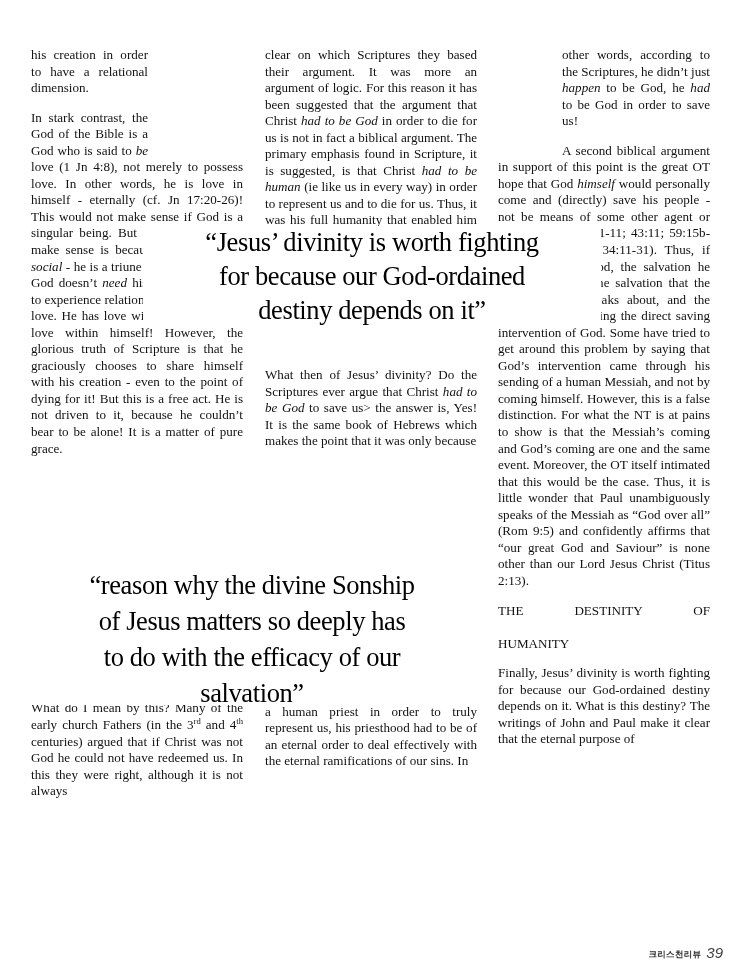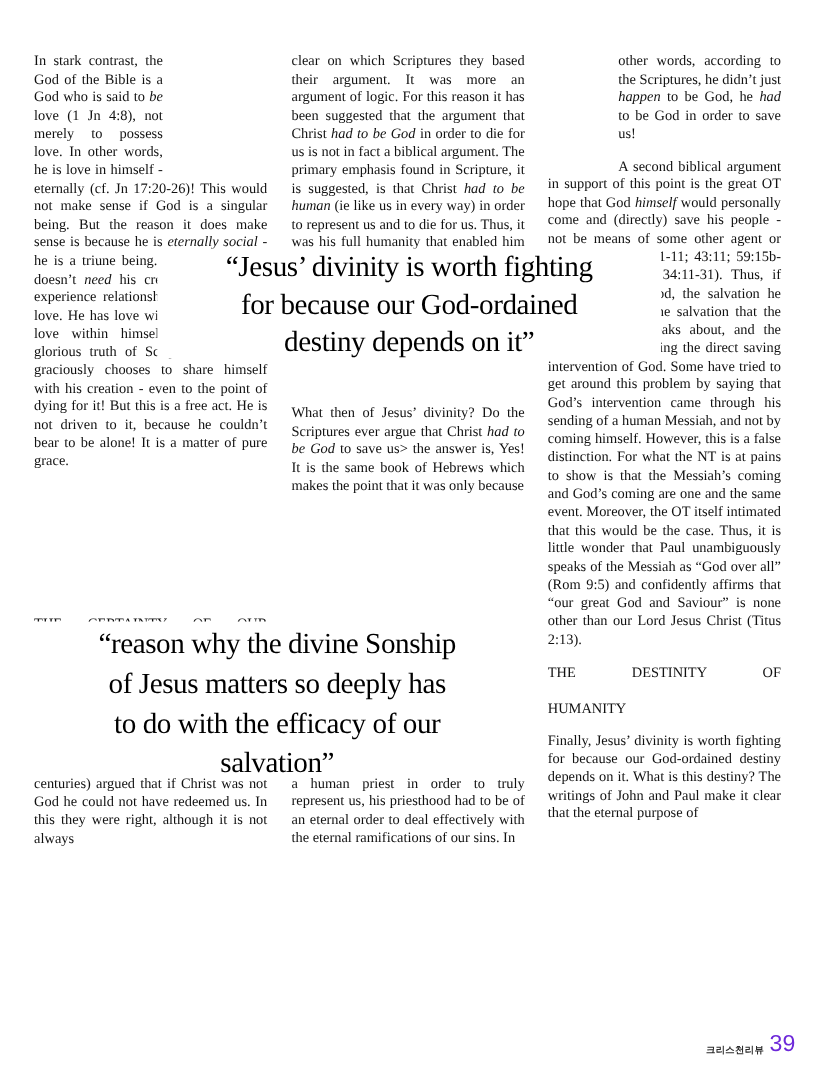--- a/index.html
+++ b/index.html
@@ -137,34 +137,36 @@
   }
   .footer-mark {
     font-family: "DejaVu Sans", sans-serif;
     font-size: 8.5px;
     font-weight: 700;
     color: #2b2b2b;
     letter-spacing: 0.3px;
   }
   .footer-page {
     font-family: "Liberation Sans", "DejaVu Sans", sans-serif;
-    font-size: 21px;
+    font-size: 15px;
     font-weight: 400;
-    color: #6d28d9;
+    color: #404040;
+    font-style: italic;
   }
 </style>
 </head>
 <body>
 
 <div class="page">
 
   <div class="col" id="col-1">
     <div class="carve" id="c1-carve-a"></div>
     <div class="carve" id="c1-carve-b"></div>
 
+    <p>his creation in order to have a relational dimension.</p>
     <p>In stark contrast, the God of the Bible is a God who is said to <em>be</em> love (1 Jn 4:8), not merely to possess love. In other words, he is love in himself - eternally (cf. Jn 17:20-26)! This would not make sense if God is a singular being. But the reason it does make sense is because he is <em>eternally social</em> - he is a triune being. That is why God doesn’t <em>need</em> his creation in order to experience relationship, in order to be love. He has love within himself; he <em>is</em> love within himself! However, the glorious truth of Scripture is that he graciously chooses to share himself with his creation - even to the point of dying for it! But this is a free act. He is not driven to it, because he couldn’t bear to be alone! It is a matter of pure grace.</p>
 
     <div style="height:118px"></div>
 
     <p class="sec-head">
       <span class="spread">THE CERTAINTY OF OUR</span>
       <span>REDEMPTION</span>
     </p>
     <p>The second reason why the divine Sonship of Jesus matters so deeply has to do with the efficacy of our salvation. What do I mean by this? Many of the early church Fathers (in the 3<sup>rd</sup> and 4<sup>th</sup> centuries) argued that if Christ was not God he could not have redeemed us. In this they were right, although it is not always</p>
   </div>

